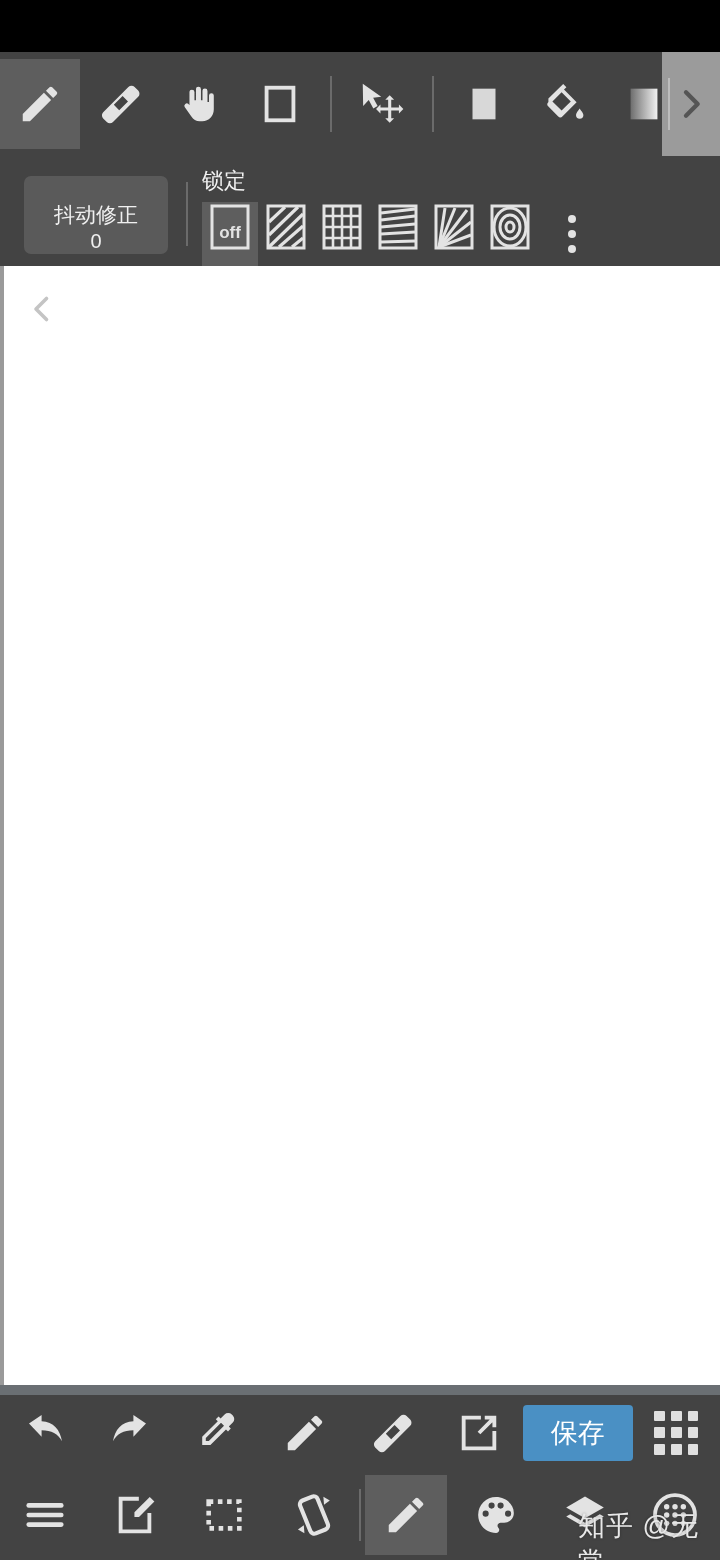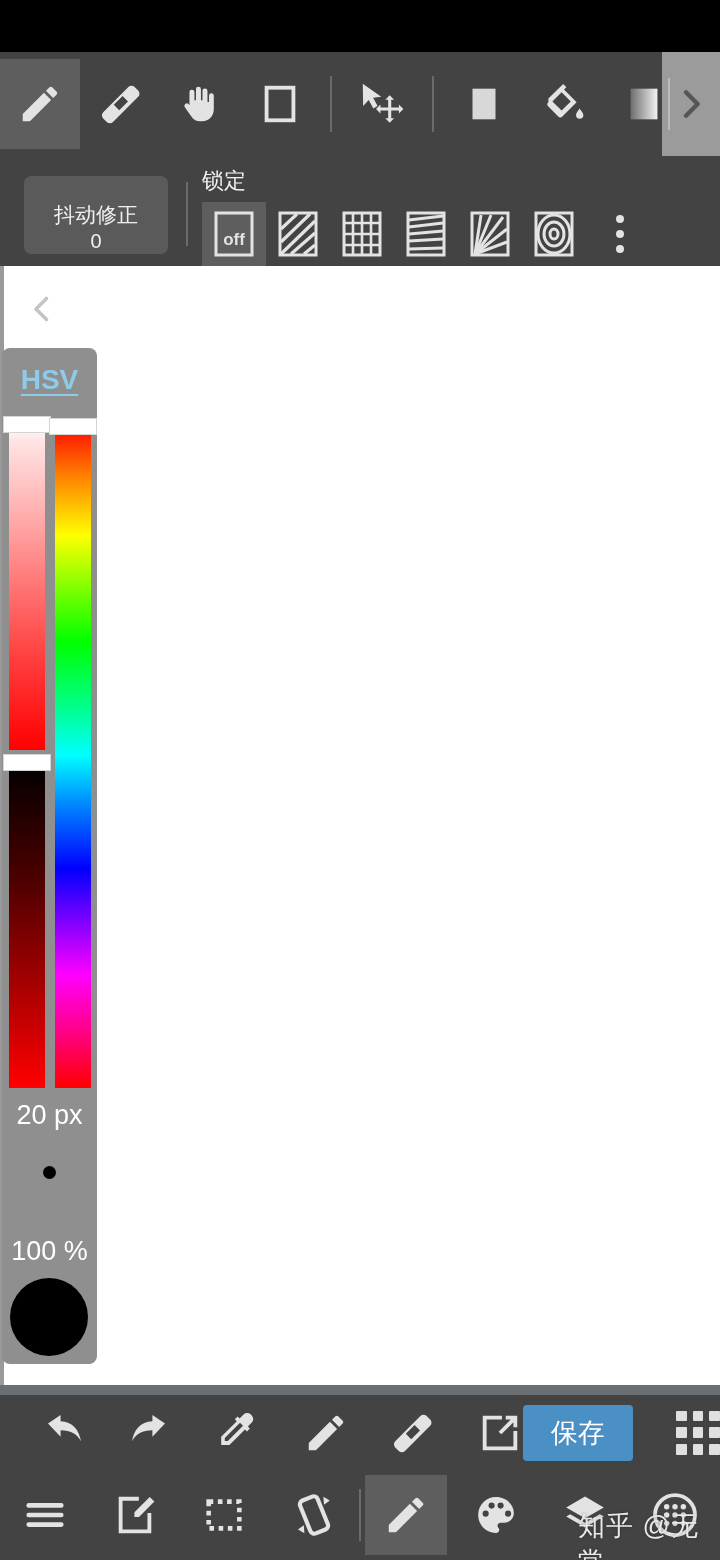--- a/index.html
+++ b/index.html
@@ -40,21 +40,21 @@
     position:absolute; left:24px; top:20px; width:144px; height:78px;
     background:#5a5a5a; border-radius:7px;
     display:flex; flex-direction:column; align-items:center; justify-content:flex-end;
     color:#f0f0f0; font-size:21px; line-height:1.3;
   }
   .jitter .val { font-size:20px; }
   .optdiv { position:absolute; left:186px; top:26px; width:2px; height:64px; background:#6b6b6b; }
   .lock-label { position:absolute; left:202px; top:10px; color:#f2f2f2; font-size:22px; }
   .locks { position:absolute; left:202px; top:46px; height:64px; display:flex; align-items:center; }
   .lockbtn {
-    width:64px; height:64px; display:flex; align-items:center; justify-content:center;
+    width:56px; height:64px; display:flex; align-items:flex-start; justify-content:center;
     flex:0 0 auto;
   }
   .lockbtn.sel { background:#5e5e5e; }
   .dots3 {
     width:56px; height:64px; display:flex; flex-direction:column;
     align-items:center; justify-content:center; gap:7px; margin-left:6px;
   }
   .dots3 i { display:block; width:8px; height:8px; border-radius:50%; background:#e3e3e3; }
 
   
@@ -112,21 +112,21 @@
   }
 
   
   .sepband { position:absolute; left:0; top:1385px; width:720px; height:10px; background:#6a6f73; }
 
   
   .actionbar {
     position:absolute; left:0; top:1395px; width:720px; height:75px;
     background:#434343; display:flex; align-items:center;
   }
-  .act { flex:1 1 0; height:75px; display:flex; align-items:center; justify-content:flex-end; }
+  .act { flex:1 1 0; height:75px; display:flex; align-items:center; justify-content:center; }
   .savebtn {
     width:110px; height:56px; background:#4a90c4; border-radius:4px;
     display:flex; align-items:center; justify-content:center;
     color:#ffffff; font-size:27px;
   }
   .grid9 {
     width:44px; height:44px; display:grid; grid-template-columns:repeat(3,1fr);
     grid-template-rows:repeat(3,1fr); gap:6px;
   }
   .grid9 i { background:#e0e0e0; border-radius:1px; }
@@ -340,45 +340,20 @@
   <div class="canvas-edge"></div>
 
   <div class="collapse">
     <span>
       <svg width="36" height="36" viewBox="0 0 24 24">
           <path fill="none" stroke="#c4c4c4" stroke-width="2.4" stroke-linecap="round" stroke-linejoin="round" d="M15 5l-7 7 7 7"></path>
         </svg>
     </span>
   </div>
 
-  <div class="cpanel">
-
-    <div class="hsv">HSV</div>
-
-    <div class="sliders">
-      <div class="sl sl-sat">
-        <div class="track gr-sat"></div>
-        <div class="knob" style="top:-6px"></div>
-      </div>
-      <div class="sl sl-val">
-        <div class="track gr-val"></div>
-        <div class="knob" style="top:-8px"></div>
-      </div>
-      <div class="sl sl-hue">
-        <div class="track gr-hue"></div>
-        <div class="knob" style="top:-4px"></div>
-      </div>
-    </div>
-
-    <div class="sizeval">20 px</div>
-    <div class="sizedot"></div>
-
-    <div class="opval">100 %</div>
-    <div class="opcircle"></div>
-  </div>
 
   <div class="sepband"></div>
 
   <div class="actionbar">
 
     <div class="act">
       <span>
         <svg width="48" height="48" viewBox="0 0 24 24">
             <path fill="#e3e3e3" d="M4.5 7.2 10.8 3v3.1c6 .3 9.3 4.3 10.2 10-1.9-3.6-5.3-5.5-10.2-5.5v3.3z"></path>
           </svg>

